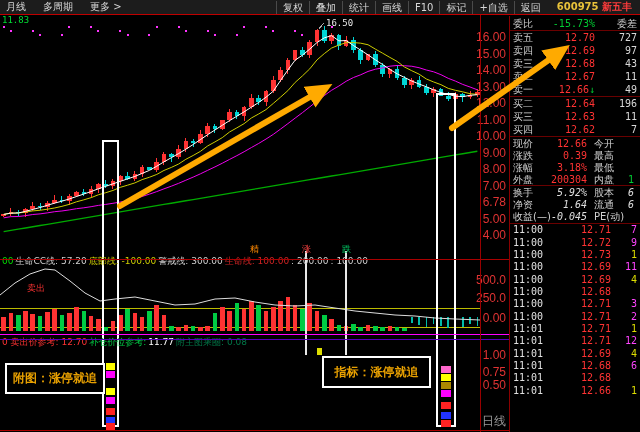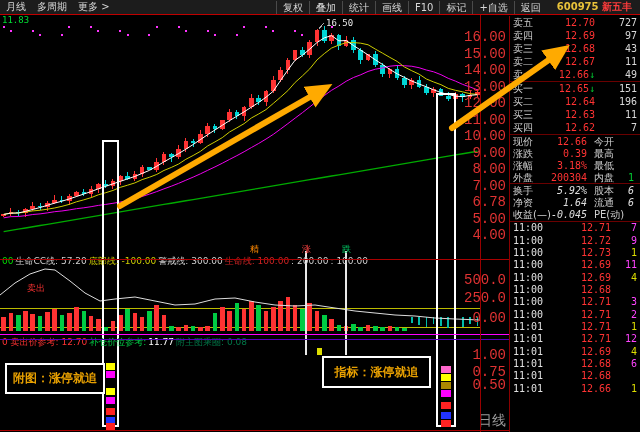--- a/index.html
+++ b/index.html
@@ -1,32 +1,32 @@
 <!DOCTYPE html>
 <html><head>
 <meta charset="utf-8">
 <style>
   html,body{margin:0;padding:0;background:#222;}
   #app{position:relative;width:640px;height:432px;background:#000;overflow:hidden;
        font-family:"DejaVu Sans",sans-serif;color:#ccc;}
   
   .toolbar{position:absolute;top:0;left:0;width:640px;height:15px;background:#1c1c1c;
            border-bottom:1px solid #c00000;display:flex;align-items:center;font-size:10px;color:#d8d8d8;box-sizing:border-box;}
-  .tb-left{display:flex;gap:11px;padding-left:6px;}
+  .tb-left{display:flex;gap:17px;padding-left:6px;}
   .tb-item{cursor:default;white-space:nowrap;}
   .tb-right{display:flex;margin-left:auto;}
   .tb-btn{padding:0 6px;border-left:1px solid #4a4a4a;line-height:13px;white-space:nowrap;}
   .tb-stock{padding:0 8px 0 10px;font-weight:bold;white-space:nowrap;}
   .tb-code{color:#e8c23a;} .tb-name{color:#ff3c3c;}
   
   #chartsvg{position:absolute;top:15px;left:0;}
   #overlay{position:absolute;top:0;left:0;pointer-events:none;z-index:30;}
   .axis-col{position:absolute;top:15px;left:481px;width:28px;height:417px;z-index:5;}
-  .axis-label{position:absolute;right:3px;font-size:14px;color:#e03333;
-              font-family:Liberation Mono, monospace;line-height:9px;white-space:nowrap;}
+  .axis-label{position:absolute;right:3px;font-size:12px;color:#e03333;
+              font-family:Liberation Sans, sans-serif;line-height:9px;white-space:nowrap;}
   .axis-tab{color:#9a9a9a;}
   
   .ftxt{position:absolute;font-size:9px;line-height:10px;white-space:nowrap;z-index:6;}
   .hdrseg span{margin-right:2px;}
   
   .callout{position:absolute;border:2px solid #fff;background:#000;color:#e8a000;
            font-size:12px;font-weight:bold;display:flex;align-items:center;justify-content:center;
            z-index:40;white-space:nowrap;}
   
   .quote-panel{position:absolute;top:16px;left:509px;width:131px;height:416px;background:#000;
@@ -357,20 +357,25 @@
       <span style="color: rgb(255, 68, 68); position: absolute; left: 302px;">涨</span>
       <span style="color: rgb(0, 204, 102); position: absolute; left: 342px;">跌</span>
     </div>
   <div class="ftxt hdrseg" id="p2hdr" style="top:256px;left:2px;"><span style="color: rgb(0, 221, 0);">00</span><span style="color: rgb(208, 208, 208);">生命CC线: 57.20</span><span style="color: rgb(204, 204, 0);">底部线: -100.00</span><span style="color: rgb(208, 208, 208);">警戒线: 300.00</span><span style="color: rgb(204, 34, 34);">生命线: 100.00</span><span style="color: rgb(208, 208, 208);">: 200.00</span><span style="color: rgb(208, 208, 208);">: 100.00</span></div>
   <div class="ftxt hdrseg" id="p3hdr" style="top:337px;left:2px;"><span style="color: rgb(255, 50, 50);">0 卖出价参考: 12.70</span><span style="color: rgb(0, 204, 68);">补仓价位参考:</span><span style="color: rgb(255, 255, 255);">11.77</span><span style="color: rgb(0, 119, 72);">附主图乘圈: 0.08</span></div>
 
   <div class="callout" style="left:322px;top:356px;width:105px;height:28px;">指标：涨停就追</div>
   <div class="callout" style="left:5px;top:363px;width:96px;height:27px;">附图：涨停就追</div>
 
   <div class="quote-panel">
+    <div class="qrow r15 qsec">
+      <span class="ql">委比</span>
+      <span class="qp grn">-15.73%</span>
+      <span class="qv" style="color:#cfcfcf">委差</span>
+    </div>
     <div id="asks" class="qsec">
         <div class="qrow r13">
           <span class="ql">卖五</span>
           <span class="qp red">12.70</span>
           <span class="qv">727</span>
         </div>
         <div class="qrow r13">
           <span class="ql">卖四</span>
           <span class="qp red">12.69</span>
           <span class="qv">97</span>
@@ -385,25 +390,20 @@
           <span class="qp red">12.67</span>
           <span class="qv">11</span>
         </div>
         <div class="qrow r13">
           <span class="ql">卖一</span>
           <span class="qp red">12.66<span style="color: rgb(0, 204, 51);">↓</span></span>
           <span class="qv">49</span>
         </div>
       </div>
     <div id="bids" class="qsec">
-        <div class="qrow r13">
-          <span class="ql">买一</span>
-          <span class="qp red">12.65<span style="color: rgb(0, 204, 51);">↓</span></span>
-          <span class="qv">151</span>
-        </div>
         <div class="qrow r13">
           <span class="ql">买二</span>
           <span class="qp red">12.64</span>
           <span class="qv">196</span>
         </div>
         <div class="qrow r13">
           <span class="ql">买三</span>
           <span class="qp red">12.63</span>
           <span class="qv">11</span>
         </div>

